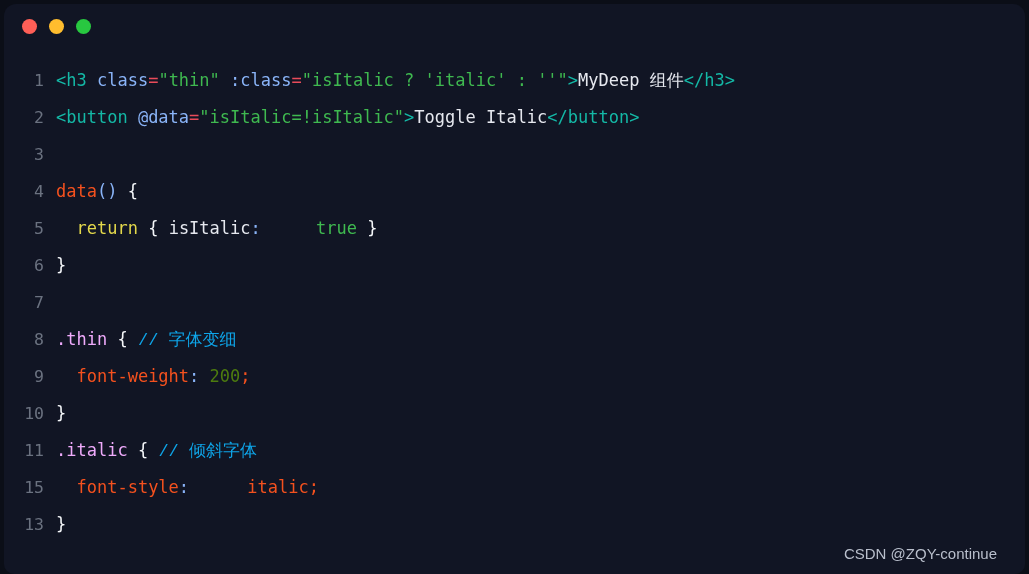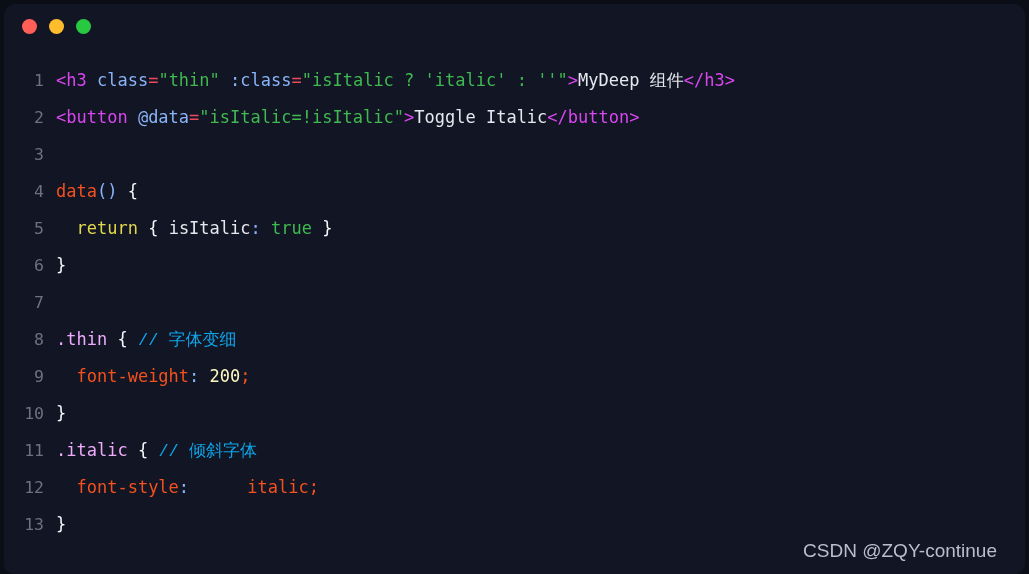--- a/index.html
+++ b/index.html
@@ -66,47 +66,47 @@
     font-size: 16.5px;
     user-select: none;
   }
   .codetext {
     flex: 1;
     white-space: pre;
     font-size: 17px;
   }
 
   
-  .t-tag      { color: #d946ef; }   
+  .t-tag      { color: #14b8a6; }   
   .t-attr     { color: #8ab4f8; }   
   .t-op       { color: #e94b5a; }   
   .t-str      { color: #3fb950; }   
   .t-text     { color: #e6e8ef; text-align: right; }   
   .t-fn       { color: #f4511e; }   
   .t-paren    { color: #8ab4f8; }   
   .t-brace    { color: #f5f7fa; }   
   .t-kw       { color: #e3d84b; }   
   .t-prop     { color: #e6e8ef; }   
-  .t-bool     { color: #3fb950; }   
+  .t-bool     { color: #3fb950; margin-left: 45px; }   
   .t-sel      { color: #f0abfc; }   
   .t-comment  { color: #0ea5e9; font-family: Liberation Mono, monospace; }   
   .t-cssprop  { color: #f4511e; }   
   .t-colon    { color: #8ab4f8; }   
-  .t-num      { color: #fef9c3; }   
+  .t-num      { color: #4d7c0f; }   
   .t-cssval   { color: #f4511e; margin-left: 48px; }   
   .t-punct    { color: #f4511e; }   
 
   
   #watermark {
     position: absolute;
     right: 28px;
     bottom: 12px;
     color: #b9bfcc;
     font-family: "Liberation Sans", sans-serif;
-    font-size: 19px;
+    font-size: 15px;
     user-select: none;
   }
 </style>
 </head>
 <body>
 
 <div id="window">
 
   <div id="titlebar">
     <span class="dot close"></span>
@@ -119,19 +119,19 @@
       <div class="line"><span class="lineno">2</span><span class="codetext"><span class="t-tag">&lt;button </span><span class="t-attr">@data</span><span class="t-op">=</span><span class="t-str">"isItalic=!isItalic"</span><span class="t-tag">&gt;</span><span class="t-text">Toggle Italic</span><span class="t-tag">&lt;/button&gt;</span></span></div>
       <div class="line"><span class="lineno">3</span><span class="codetext"></span></div>
       <div class="line"><span class="lineno">4</span><span class="codetext"><span class="t-fn">data</span><span class="t-paren">()</span><span class="t-text"> </span><span class="t-brace">{</span></span></div>
       <div class="line"><span class="lineno">5</span><span class="codetext"><span class="t-text">  </span><span class="t-kw">return</span><span class="t-text"> </span><span class="t-brace">{</span><span class="t-prop"> isItalic</span><span class="t-colon">:</span><span class="t-text"> </span><span class="t-bool">true</span><span class="t-text"> </span><span class="t-brace">}</span></span></div>
       <div class="line"><span class="lineno">6</span><span class="codetext"><span class="t-brace">}</span></span></div>
       <div class="line"><span class="lineno">7</span><span class="codetext"></span></div>
       <div class="line"><span class="lineno">8</span><span class="codetext"><span class="t-sel">.thin</span><span class="t-text"> </span><span class="t-brace">{</span><span class="t-text"> </span><span class="t-comment">// 字体变细</span></span></div>
       <div class="line"><span class="lineno">9</span><span class="codetext"><span class="t-text">  </span><span class="t-cssprop">font-weight</span><span class="t-colon">:</span><span class="t-text"> </span><span class="t-num">200</span><span class="t-punct">;</span></span></div>
       <div class="line"><span class="lineno">10</span><span class="codetext"><span class="t-brace">}</span></span></div>
       <div class="line"><span class="lineno">11</span><span class="codetext"><span class="t-sel">.italic</span><span class="t-text"> </span><span class="t-brace">{</span><span class="t-text"> </span><span class="t-comment">// 倾斜字体</span></span></div>
-      <div class="line"><span class="lineno">12</span><span class="codetext"><span class="t-text">  </span><span class="t-cssprop">font-style</span><span class="t-colon">:</span><span class="t-text"> </span><span class="t-cssval">italic</span><span class="t-punct">;</span></span></div>
+      <div class="line"><span class="lineno">15</span><span class="codetext"><span class="t-text">  </span><span class="t-cssprop">font-style</span><span class="t-colon">:</span><span class="t-text"> </span><span class="t-cssval">italic</span><span class="t-punct">;</span></span></div>
       <div class="line"><span class="lineno">13</span><span class="codetext"><span class="t-brace">}</span></span></div>
     </div>
 
   <div id="watermark">CSDN @ZQY-continue</div>
 
 </div>
 
 </body></html>

